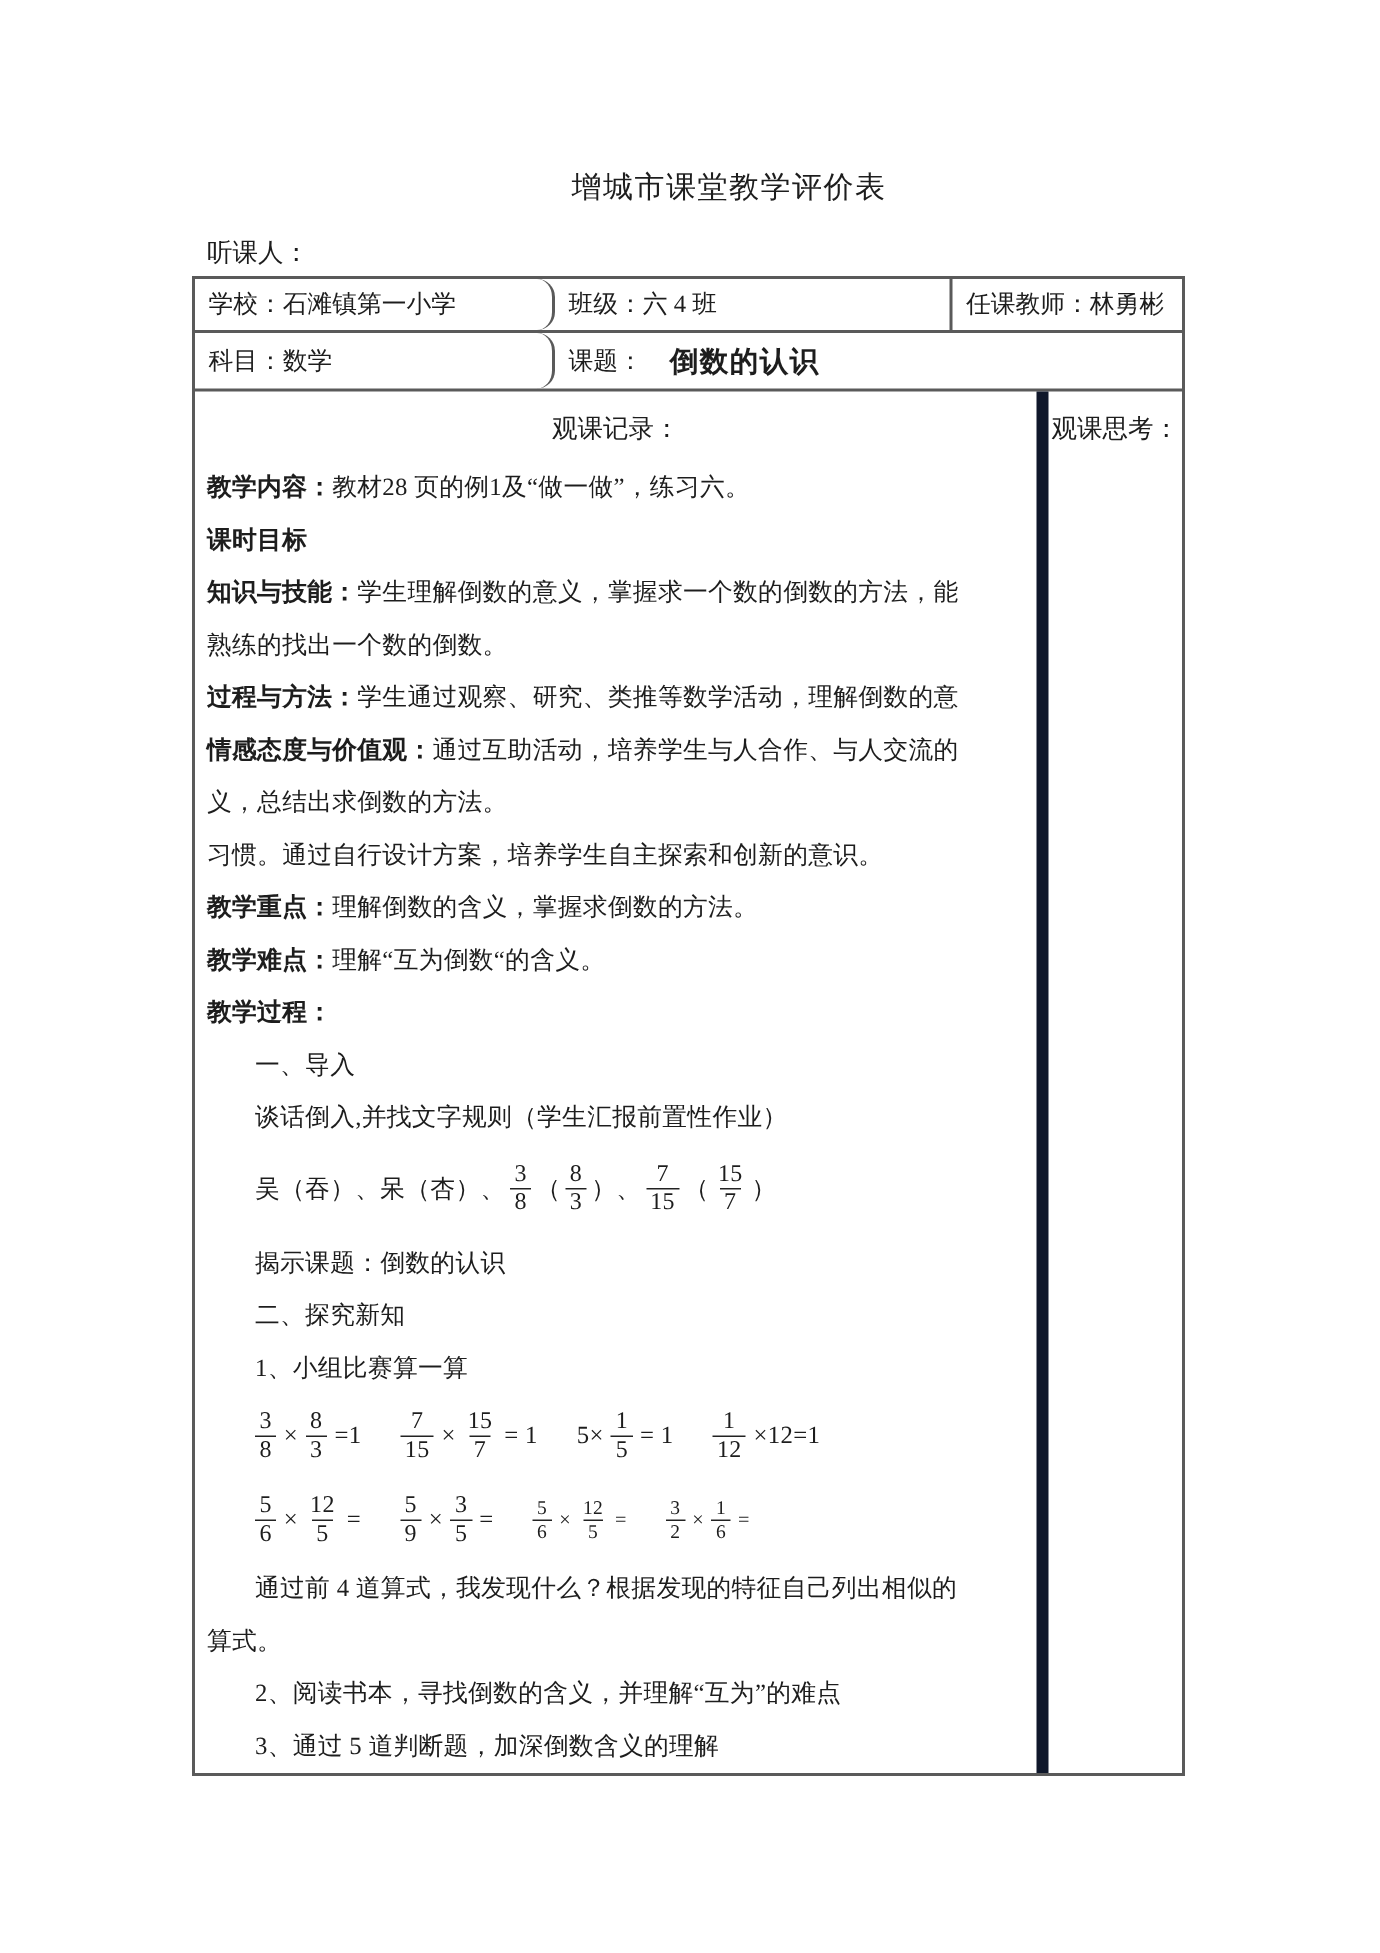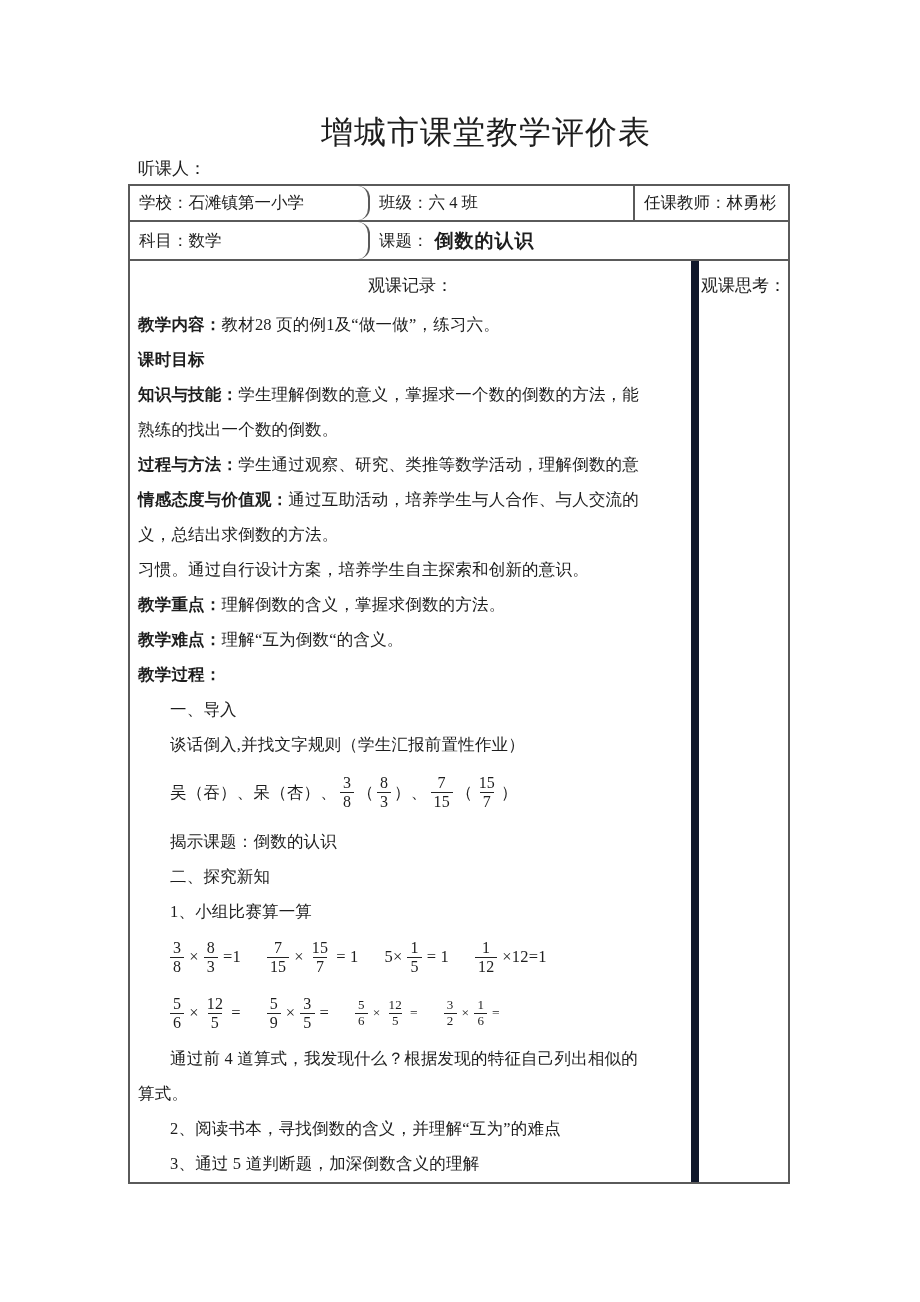--- a/index.html
+++ b/index.html
@@ -5,40 +5,40 @@
   html,body{margin:0;padding:0;}
   body{
     width:920px;height:1302px;background:#ffffff;
     font-family:"Liberation Serif","DejaVu Serif",serif;
     color:#1d1d1d;
   }
   .page{position:relative;width:920px;height:1302px;overflow:hidden;background:#fff;}
 
   .title{
     position:absolute;top:111px;left:0;width:920px;margin:0;
-    text-align:center;font-size:32px;font-weight:400;letter-spacing:1px;
+    text-align:center;font-size:20px;font-weight:400;letter-spacing:1px;
     padding-left:52px;box-sizing:border-box;
   }
   .meta{position:absolute;top:157px;left:0;width:762px;height:26px;font-size:17px;}
   .listener{position:absolute;left:138px;top:0;}
   .time{position:absolute;left:503px;top:0;margin-top:24px;}
 
   .tbl{
     position:absolute;left:128px;top:184px;width:662px;height:1000px;
     border:2px solid #5a5a5a;box-sizing:border-box;background:#fff;
   }
   .row{display:flex;box-sizing:border-box;}
   .rowA{height:36px;border-bottom:2px solid #5a5a5a;}
   .rowB{height:39px;border-bottom:2px solid #5a5a5a;}
   .rowC{height:921px;}
   .cell{box-sizing:border-box;padding-left:9px;display:flex;align-items:center;font-size:16.5px;}
   .c1{width:240px;border-right:2px solid #5a5a5a;border-radius:12px;}
   .c2{width:265px;border-right:2px solid #5a5a5a;}
   .c3{flex:1;}
-  .c23{flex:1;}
+  .c23{flex:1;gap:12px;}
   .topic-value{
     font-weight:700;font-size:19px;letter-spacing:1px;margin-left:6px;
     font-family:"Liberation Sans","DejaVu Sans",sans-serif;
   }
   .rowC .main{width:569px;border-right:8px solid #0f172a;display:block;padding:0;box-sizing:border-box;}
   .rowC .side{flex:1;display:block;padding:0;box-sizing:border-box;}
   .rec-head{height:46px;line-height:50px;text-align:center;font-size:17px;}
   .side-head{height:46px;line-height:50px;text-align:center;font-size:17px;}
 
   .content{font-size:16.5px;letter-spacing:0.2px;}

